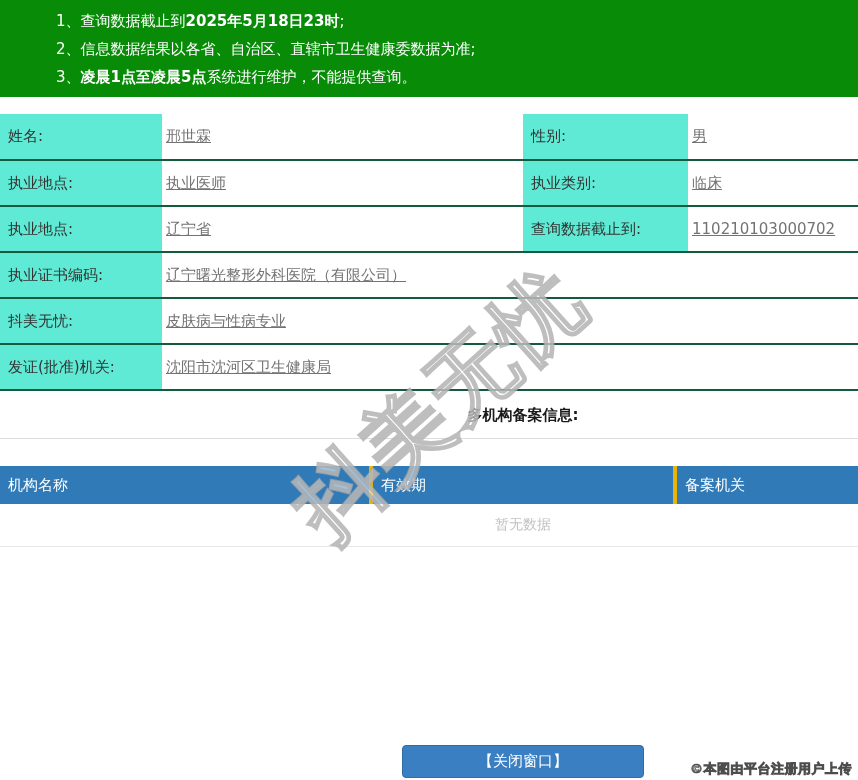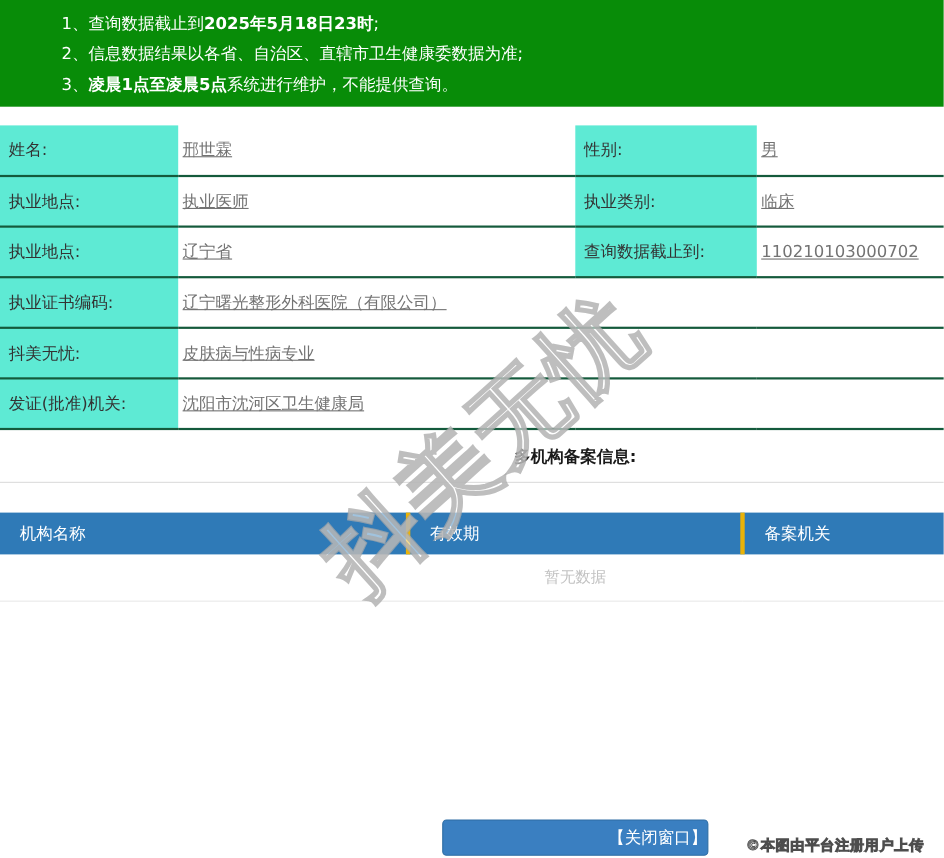--- a/index.html
+++ b/index.html
@@ -36,49 +36,49 @@
     color:#1a1a1a; margin-top:14px; line-height:20px;
   }
   .divider { width:1046px; border-bottom:1px solid #dcdcdc; margin-top:13px; }
 
   table.filing {
     width:1046px; border-collapse:collapse; table-layout:fixed;
     margin-top:27px; font-size:15px;
   }
   table.filing th {
     background:#2f7ab7; color:#fff; font-weight:normal; text-align:left;
-    height:38px; padding-left:18px; vertical-align:middle;
+    height:38px; padding-left:8px; vertical-align:middle;
   }
   table.filing th + th { border-left:4px solid #eab308; }
   col.f1 { width:371px; } col.f2 { width:304px; } col.f3 { width:371px; }
   table.filing td.empty {
     height:42px; text-align:center; color:#c2c2c2; font-size:14px;
     border-bottom:1px solid #e8e8e8; vertical-align:middle;
   }
 
   
   .btn-row { width:1046px; text-align:center; margin-top:198px; }
   .close-btn {
     display:inline-block; width:242px; height:33px; line-height:31px;
     background:#3a7fc1; border:1px solid #2e6da4; border-radius:4px;
-    color:#fff; font-size:15px; text-align:right; cursor:pointer;
+    color:#fff; font-size:15px; text-align:center; cursor:pointer;
     font-family:"DejaVu Sans","Liberation Sans",sans-serif;
   }
 
   
   .watermark {
     position:absolute; left:240px; top:347px; width:400px;
     text-align:center; transform:rotate(-42deg); transform-origin:center;
     font-size:86px; font-weight:bold; letter-spacing:2px; white-space:nowrap;
     color:rgba(255,255,255,0.55);
     -webkit-text-stroke:2px rgba(168,168,168,0.75);
     z-index:50; pointer-events:none;
   }
   .copyright {
-    position:absolute; right:18px; bottom:2px; z-index:60;
+    position:absolute; right:6px; bottom:2px; z-index:60;
     font-size:13px; font-weight:bold; letter-spacing:0.5px;
     color:#ededed; -webkit-text-stroke:0.8px #4d4d4d;
     white-space:nowrap;
   }
 </style>
 </head>
 <body>
 
 <div id="screen">
   <div class="page">

